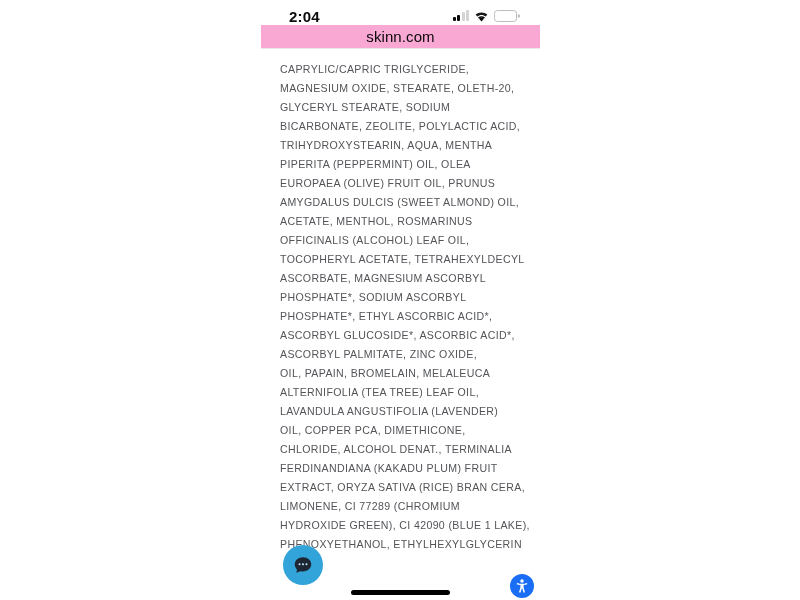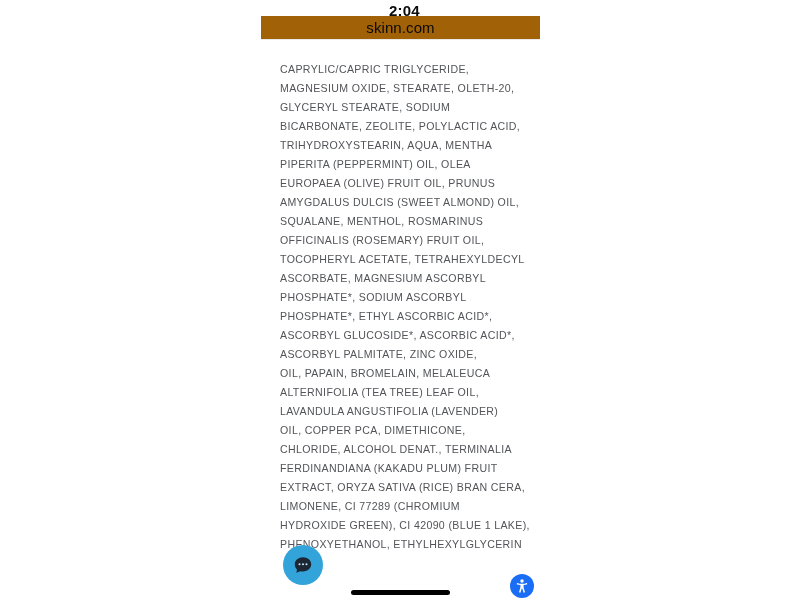--- a/index.html
+++ b/index.html
@@ -11,21 +11,20 @@
   }
   .phone {
     position: absolute; left: 261px; top: 0; width: 279px; height: 600px;
     background: #ffffff;
   }
   
   .status-bar {
     position: absolute; left: 0; top: 0; width: 100%; height: 30px;
     display: flex; align-items: center; justify-content: space-between;
     padding: 2px 20px 0 28px;
-    flex-direction: column;
   }
   .status-time {
     font-size: 15px; font-weight: 700; color: #0b0b0c; letter-spacing: 0.2px;
   }
   .status-icons { display: flex; align-items: center; gap: 5px; }
   .signal { display: flex; align-items: flex-end; gap: 1.5px; height: 11px; padding-bottom: 1px; }
   .signal .bar { width: 3px; border-radius: 1px; background: #0b0b0c; }
   .signal .b1 { height: 4px; }
   .signal .b2 { height: 6px; }
   .signal .b3 { height: 8.5px; background: #d4d4d6; }
@@ -36,23 +35,23 @@
     width: 23px; height: 11.5px; border: 1px solid #bdbdbf; border-radius: 3.5px;
     padding: 1.5px; background: #ffffff;
   }
   .battery-fill { width: 64%; height: 100%; background: #0b0b0c; border-radius: 1.5px; }
   .battery-nub {
     width: 1.8px; height: 4px; background: #bdbdbf;
     border-radius: 0 2px 2px 0; margin-left: 0.8px;
   }
   
   .url-bar {
-    position: absolute; left: 0; top: 16px; width: 100%; height: 24px;
+    position: absolute; left: 0; top: 25px; width: 100%; height: 24px;
     display: flex; align-items: center; justify-content: center;
-    background: #a16207; border-bottom: 1px solid #e9e9ea;
+    background: #f9a8d4; border-bottom: 1px solid #e9e9ea;
   }
   .url-text { font-size: 15px; color: #090909; letter-spacing: 0.1px; }
   
   .content {
     position: absolute; left: 19px; top: 60px; width: 250px;
   }
   .ingredient-line {
     font-size: 10.6px; line-height: 19px; letter-spacing: 0.35px;
     color: #525458; white-space: nowrap; font-weight: 400;
   }
@@ -113,22 +112,22 @@
 
     <div class="content">
         <div class="ingredient-line">CAPRYLIC/CAPRIC TRIGLYCERIDE,</div>
         <div class="ingredient-line">MAGNESIUM OXIDE, STEARATE, OLETH-20,</div>
         <div class="ingredient-line">GLYCERYL STEARATE, SODIUM</div>
         <div class="ingredient-line">BICARBONATE, ZEOLITE, POLYLACTIC ACID,</div>
         <div class="ingredient-line">TRIHYDROXYSTEARIN, AQUA, MENTHA</div>
         <div class="ingredient-line">PIPERITA (PEPPERMINT) OIL, OLEA</div>
         <div class="ingredient-line">EUROPAEA (OLIVE) FRUIT OIL, PRUNUS</div>
         <div class="ingredient-line">AMYGDALUS DULCIS (SWEET ALMOND) OIL,</div>
-        <div class="ingredient-line">SQUALANE, MENTHOL, ROSMARINUS</div>
-        <div class="ingredient-line">OFFICINALIS (ROSEMARY) FRUIT OIL,</div>
+        <div class="ingredient-line">ACETATE, MENTHOL, ROSMARINUS</div>
+        <div class="ingredient-line">OFFICINALIS (ALCOHOL) LEAF OIL,</div>
         <div class="ingredient-line">TOCOPHERYL ACETATE, TETRAHEXYLDECYL</div>
         <div class="ingredient-line">ASCORBATE, MAGNESIUM ASCORBYL</div>
         <div class="ingredient-line">PHOSPHATE*, SODIUM ASCORBYL</div>
         <div class="ingredient-line">PHOSPHATE*, ETHYL ASCORBIC ACID*,</div>
         <div class="ingredient-line">ASCORBYL GLUCOSIDE*, ASCORBIC ACID*,</div>
         <div class="ingredient-line">ASCORBYL PALMITATE, ZINC OXIDE,</div>
         <div class="ingredient-line">OIL, PAPAIN, BROMELAIN, MELALEUCA</div>
         <div class="ingredient-line">ALTERNIFOLIA (TEA TREE) LEAF OIL,</div>
         <div class="ingredient-line">LAVANDULA ANGUSTIFOLIA (LAVENDER)</div>
         <div class="ingredient-line">OIL, COPPER PCA, DIMETHICONE,</div>

